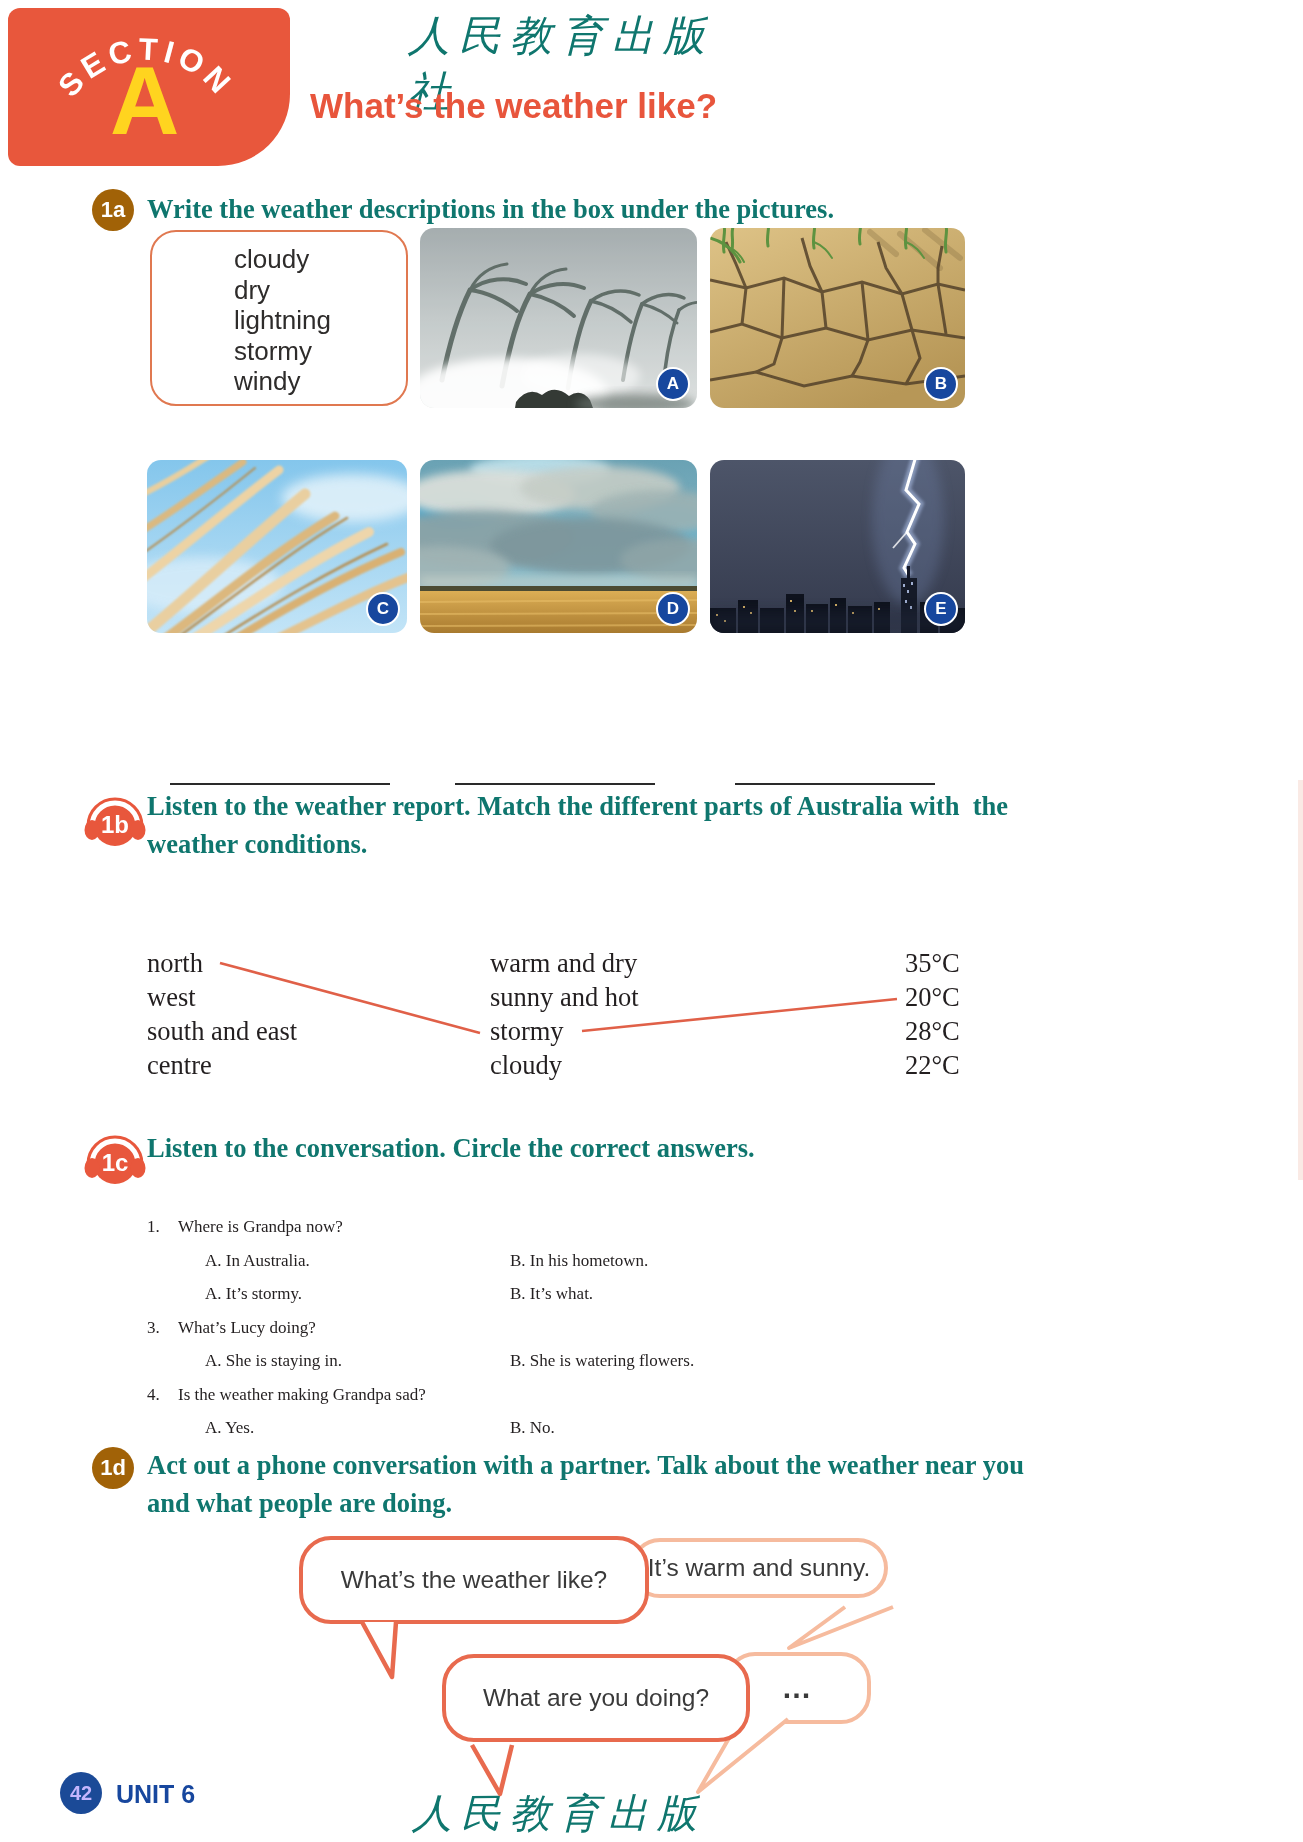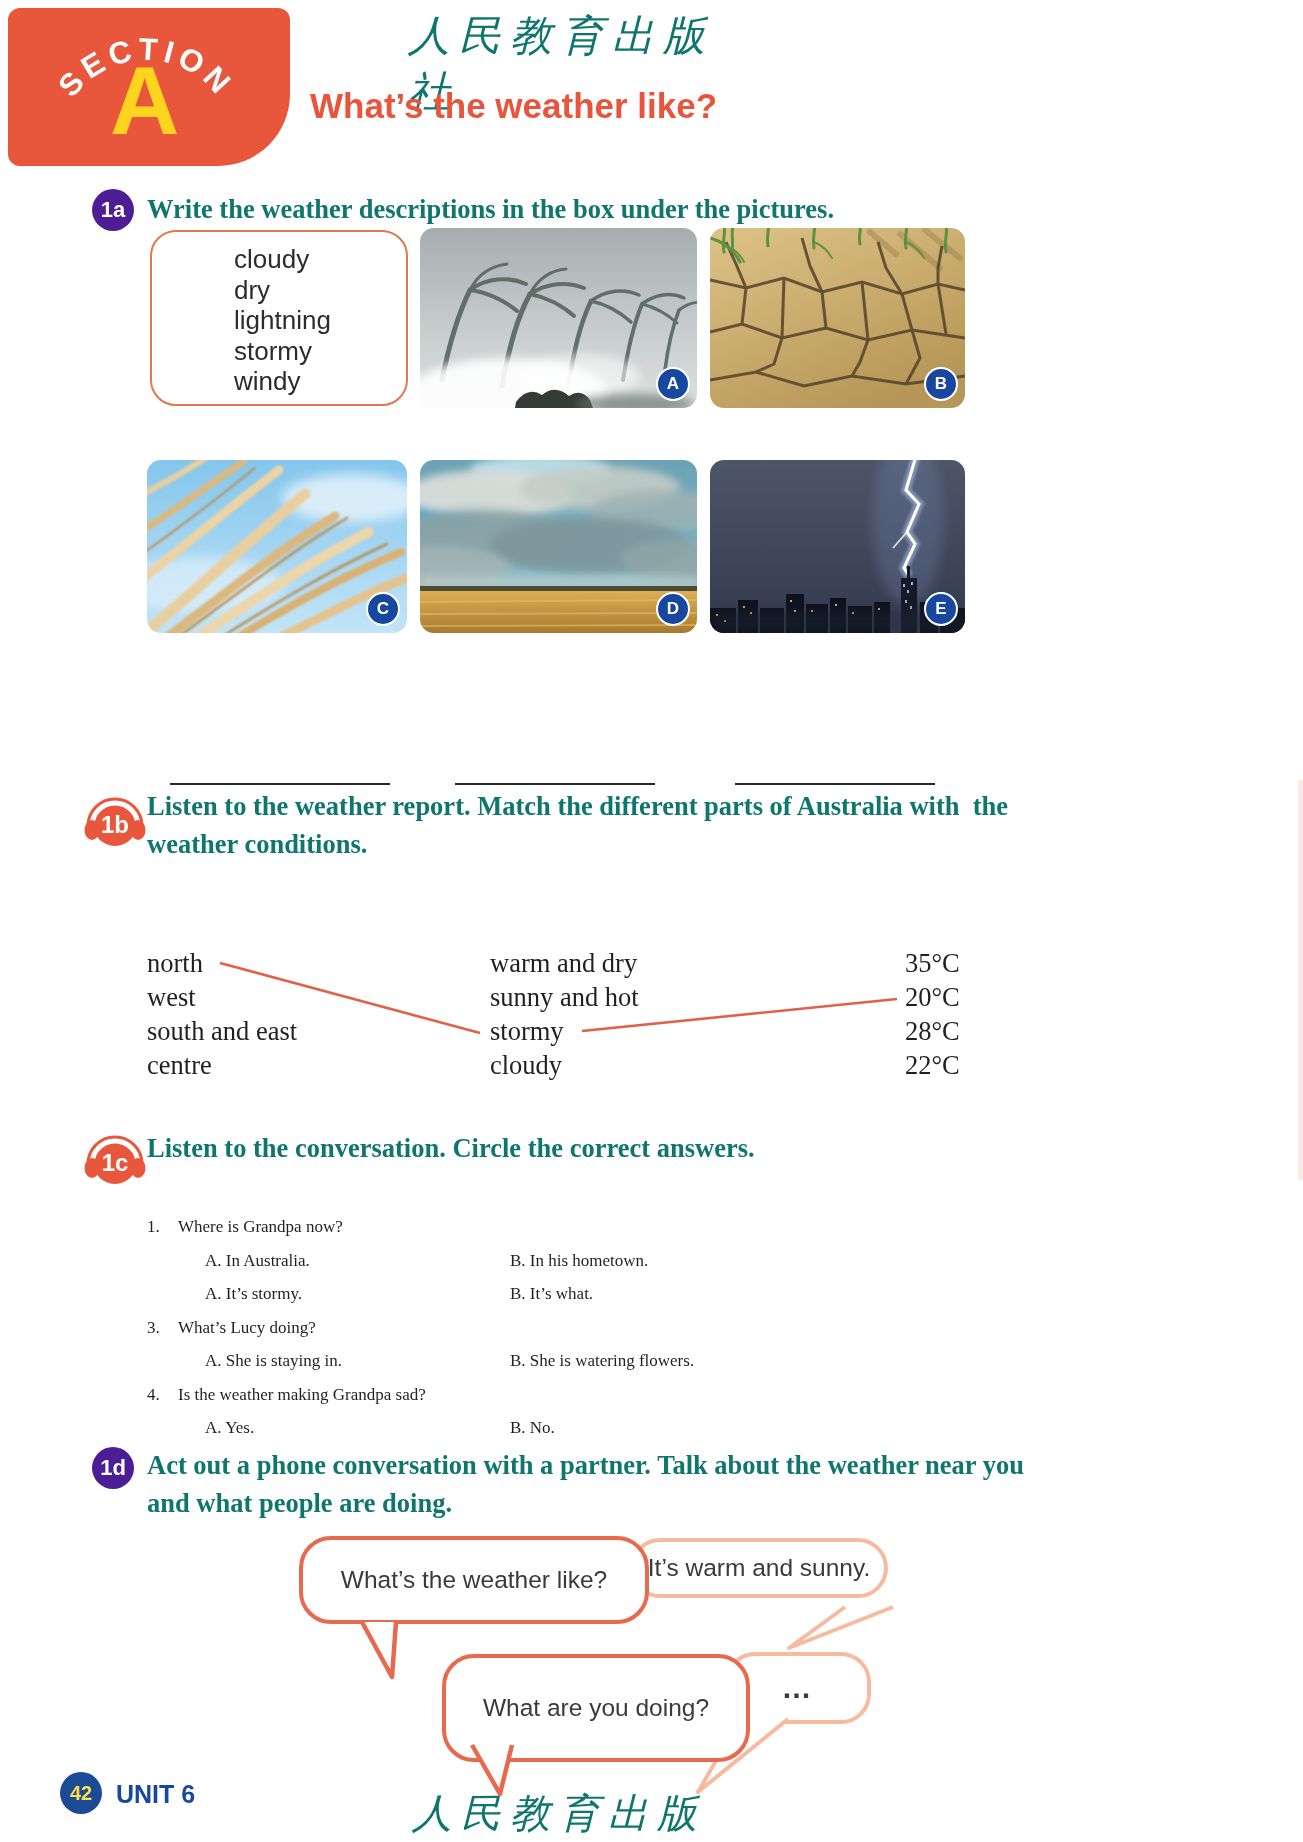--- a/index.html
+++ b/index.html
@@ -12,21 +12,21 @@
   .section-letter { position:absolute; left:102px; top:40px; font-family:"Liberation Sans",sans-serif;
                     font-weight:800; font-size:96px; line-height:1.1; color:#FFD41F; }
   .calligraphy { position:absolute; font-family:"DejaVu Serif", serif; font-style:italic;
                  color:#0f766e; letter-spacing:9px; }
   .cal-top { left:408px; top:8px; font-size:42px; width:320px; }
   .cal-bottom { left:412px; top:1786px; font-size:40px; width:320px; }
   .page-title { position:absolute; left:310px; top:86px; font-family:"Liberation Sans",sans-serif;
                 font-weight:800; font-size:35px; color:#E8553C; }
 
   
-  .badge { position:absolute; width:42px; height:42px; border-radius:50%; background:#4c1d95;
+  .badge { position:absolute; width:42px; height:42px; border-radius:50%; background:#a16207;
            color:#fff; font-family:"Liberation Sans",sans-serif; font-weight:800; font-size:22px;
            display:flex; align-items:center; justify-content:center; }
   .hp-badge { position:absolute; }
 
   .instruction { position:absolute; font-family:"Liberation Serif",serif; font-weight:700;
                  font-size:26.5px; color:#0f766e; white-space:pre; }
 
   
   .word-box { position:absolute; left:150px; top:230px; width:258px; height:176px;
               border:2px solid #E07850; border-radius:26px; box-sizing:border-box;
@@ -56,21 +56,21 @@
   .bubble { position:absolute; background:#fff; box-sizing:border-box; display:flex;
             align-items:center; justify-content:center; font-family:"Liberation Sans",sans-serif;
             font-size:24.5px; color:#3a3a3a; }
   .bubble.strong { border:4.5px solid #E86A4E; border-radius:32px; }
   .bubble.light  { border:4px solid #F6BB9E; border-radius:30px; }
   .tail { position:absolute; }
   .dots { font-weight:700; font-size:30px; letter-spacing:3px; }
 
   
   .page-num { position:absolute; left:60px; top:1772px; width:42px; height:42px; border-radius:50%;
-              background:#1B4A97; color:#fde047; font-family:"Liberation Sans",sans-serif; font-weight:700;
+              background:#1B4A97; color:#c4b5fd; font-family:"Liberation Sans",sans-serif; font-weight:700;
               font-size:20px; display:flex; align-items:center; justify-content:center; }
   .unit-label { position:absolute; left:116px; top:1780px; color:#17479E;
                 font-family:"Liberation Sans",sans-serif; font-weight:800; font-size:25px; }
   .edge-strip { position:absolute; right:0; top:780px; width:5px; height:400px;
                 background:#f6d9cf; opacity:.55; }
 </style>
 </head>
 <body>
 
 <div class="page">
@@ -400,21 +400,21 @@
     <path d="M 118 3 L 14 44 L 70 3" fill="#ffffff" stroke="#F6BB9E" stroke-width="4" stroke-linejoin="round"></path>
   </svg>
 
   <div class="bubble light" style="left:725px;top:1652px;width:146px;height:72px;z-index:1">
     <span class="dots">…</span>
   </div>
   <svg class="tail" style="left:640px;top:1716px;z-index:1" width="160" height="82" viewBox="0 0 160 82">
     <path d="M 148 3 L 58 76 L 100 3" fill="#ffffff" stroke="#F6BB9E" stroke-width="4" stroke-linejoin="round"></path>
   </svg>
 
-  <div class="bubble strong" style="left:442px;top:1654px;width:308px;height:108px;z-index:3">
+  <div class="bubble strong" style="left:442px;top:1654px;width:308px;height:88px;z-index:3">
     <span>What are you doing?</span>
   </div>
   <svg class="tail" style="left:460px;top:1742px;z-index:3" width="70" height="56" viewBox="0 0 70 56">
     <path d="M 12 3 L 40 52 L 52 3" fill="#ffffff" stroke="#E86A4E" stroke-width="4.5" stroke-linejoin="round"></path>
   </svg>
 
   <div class="bubble strong" style="left:299px;top:1536px;width:350px;height:88px;z-index:4">
     <span>What’s the weather like?</span>
   </div>
   <svg class="tail" style="left:350px;top:1619px;z-index:4" width="60" height="62" viewBox="0 0 60 62">

